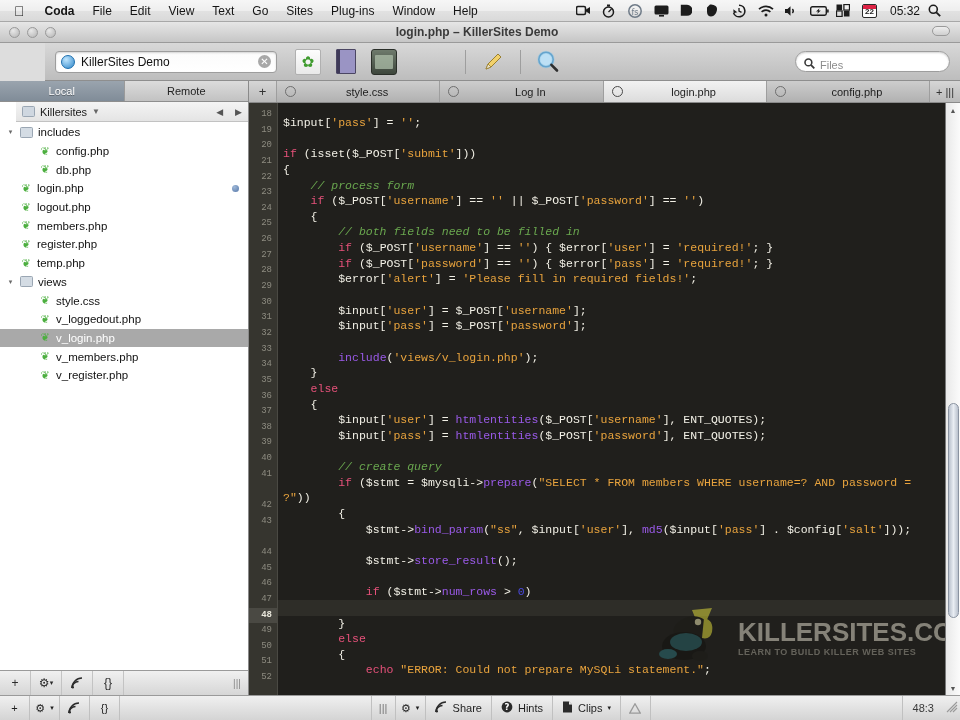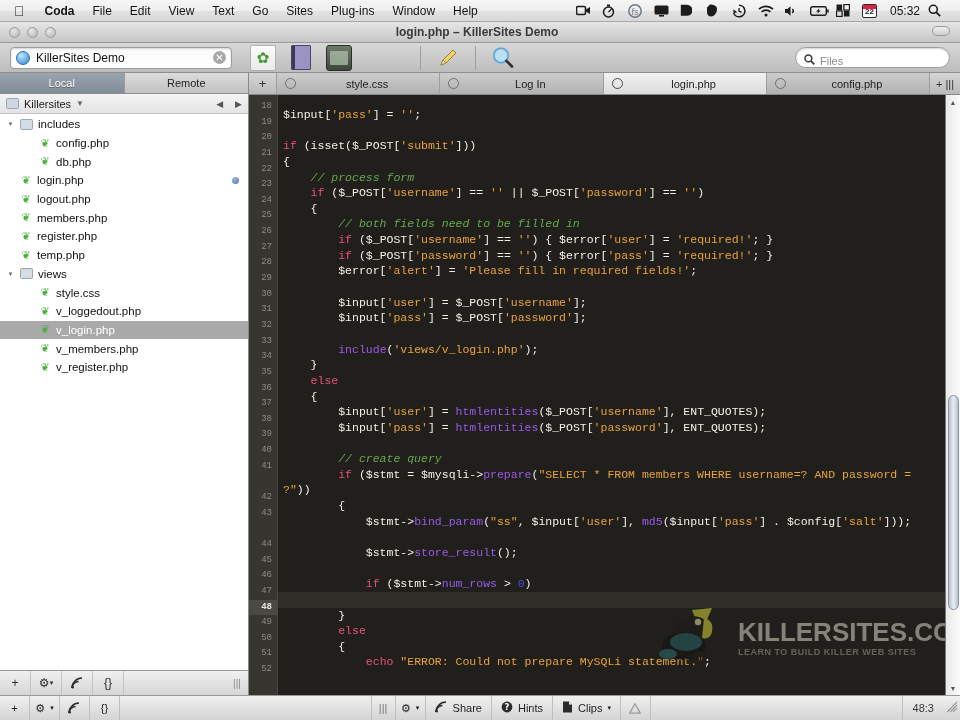--- a/index.html
+++ b/index.html
@@ -58,24 +58,24 @@
   .titletext {
     position:absolute;left:0;right:6px;text-align:center;
     font-size:12px;font-weight:bold;color:#3a3a3a;
   }
   .tb-right { position:absolute; right:10px; top:4px; }
   .pillbtn { width:18px;height:10px;border-radius:5px;
       background:linear-gradient(to bottom,#eee,#cfcfcf); border:1px solid #9a9a9a; }
 
   
   .toolbar {
-    height:30px;
+    height:38px;
     background:linear-gradient(to bottom,#d8d8d8,#bdbdbd);
     border-bottom:1px solid #8e8e8e;
-    display:flex; align-items:center; padding:0 10px; gap:8px;
+    display:flex; align-items:center; padding:0 10px; gap:8px;margin-left:45px;
   }
   .sitefield {
     width:222px; height:22px; border-radius:4px;
     background:linear-gradient(to bottom,#fbfbfb,#fff);
     border:1px solid #9d9d9d; box-shadow:inset 0 1px 2px rgba(0,0,0,.16);
     display:flex; align-items:center; padding:0 5px; gap:6px;
   }
   .globe {
     width:14px;height:14px;border-radius:50%;
     background:radial-gradient(circle at 35% 30%,#bfe6ff,#2f86c9);
@@ -132,21 +132,21 @@
     background:linear-gradient(to bottom,#dcdcdc,#c2c2c2); color:#222;
   }
   .lrtab.active {
     background:linear-gradient(to bottom,#9aa4ae,#808c98); color:#fff;
     text-shadow:0 1px 0 rgba(0,0,0,.35);
   }
   .lrtab + .lrtab { border-left:1px solid #9a9a9a; }
   .pathbar {
     height:20px; display:flex;align-items:center; padding:0 6px; gap:5px;
     background:linear-gradient(to bottom,#f4f4f4,#e4e4e4);
-    border-bottom:1px solid #c2c2c2; font-size:11px; color:#1a1a1a;
+    border-bottom:1px solid #c2c2c2; font-size:11px; color:#1a1a1a;margin-left:16px;
   }
   .folderico { width:13px;height:11px;background:#cfd7e0;border:1px solid #9aa6b3;border-radius:1.5px; flex:none;}
   .pathbar .caret { color:#666; font-size:8px; }
   .pathbar .navs { margin-left:auto; display:flex; gap:12px; color:#555; font-size:9px; }
   .filelist { flex:1; overflow:hidden; padding-top:1px; background:#fff; }
   .frow {
     height:18.7px; display:flex; align-items:center; font-size:11.5px; color:#111;
     padding-left:6px; gap:5px; position:relative;
   }
   .frow.sel { background:#a9a9a9; color:#fff; }

